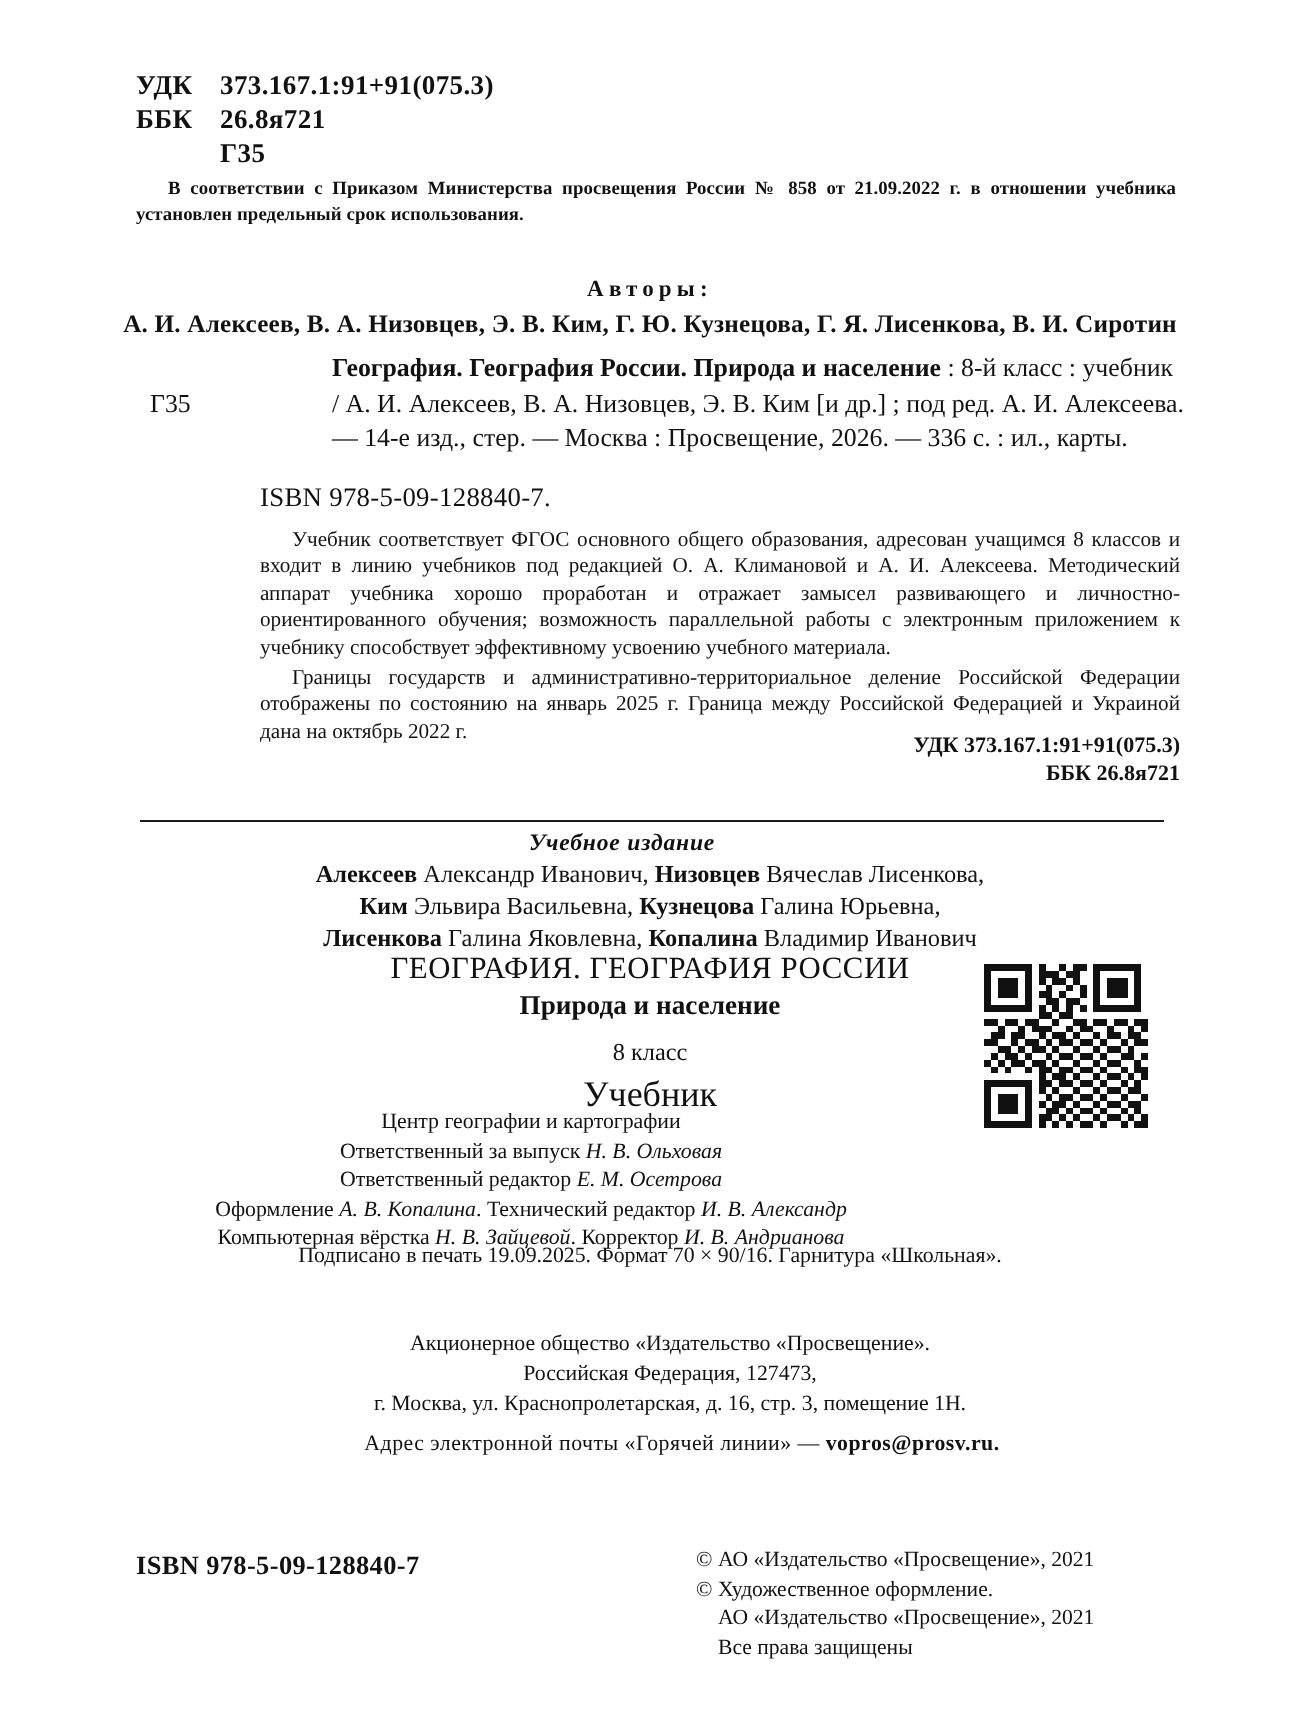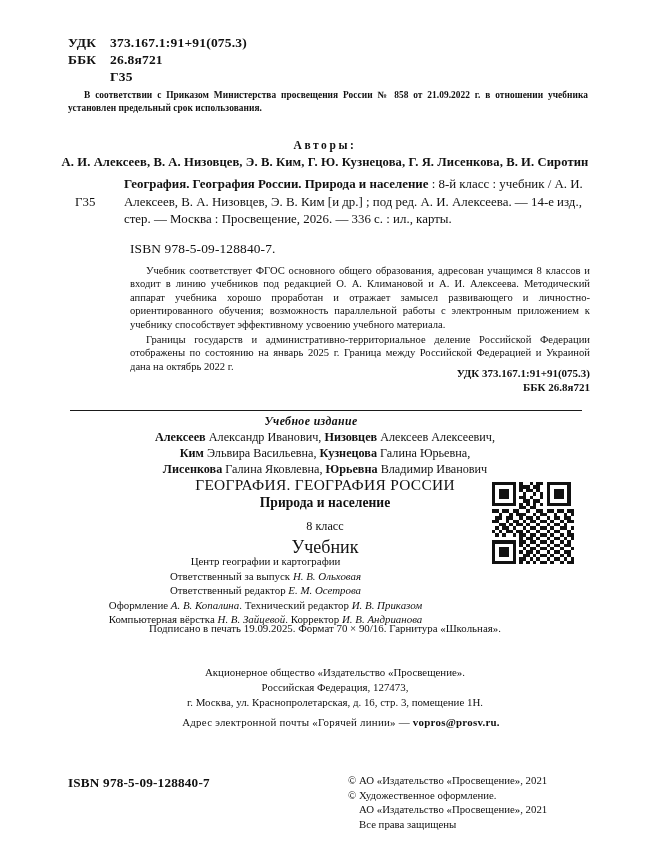--- a/index.html
+++ b/index.html
@@ -83,21 +83,21 @@
     line-height: 17.6px;
   }
   .biblio-code {
     position: absolute;
     left: 7px;
     top: 17.6px;
     font-size: 12.9px;
     font-weight: normal;
   }
   .biblio-body {
-    margin-left: 56px;
+    margin-left: 98px;
   }
   .biblio-body .t1 { font-weight: bold; }
 
   .isbn-line {
     position: absolute;
     left: 130px;
     top: 241px;
     font-size: 13.4px;
     letter-spacing: 0.15px;
   }
@@ -297,23 +297,23 @@
 
   <div class="udk-right">
     <div>УДК 373.167.1:91+91(075.3)</div>
     <div>ББК 26.8я721</div>
   </div>
 
   <div class="rule"></div>
 
   <div class="imprint-title">Учебное издание</div>
   <div class="imprint-authors">
-    <div><b>Алексеев</b><span> Александр Иванович, </span><b>Низовцев</b><span> Алексеев Алексеевич,</span></div>
+    <div><b>Алексеев</b><span> Александр Иванович, </span><b>Низовцев</b><span> Вячеслав Лисенкова,</span></div>
     <div><b>Ким</b><span> Эльвира Васильевна, </span><b>Кузнецова</b><span> Галина Юрьевна,</span></div>
-    <div><b>Лисенкова</b><span> Галина Яковлевна, </span><b>Юрьевна</b><span> Владимир Иванович</span></div>
+    <div><b>Лисенкова</b><span> Галина Яковлевна, </span><b>Копалина</b><span> Владимир Иванович</span></div>
   </div>
 
   <div class="book-title">ГЕОГРАФИЯ. ГЕОГРАФИЯ  РОССИИ</div>
   <div class="book-subtitle">Природа и население</div>
   <div class="book-grade">8 класс</div>
   <div class="book-kind">Учебник</div>
 
   <div class="qr">
     <svg id="qr-svg" width="82" height="82" viewBox="0 0 24 24" shape-rendering="crispEdges" aria-label="qr-code">
         <rect x="0" y="0" width="24" height="24" fill="#ffffff"></rect>
@@ -619,21 +619,21 @@
         <rect x="20" y="23" width="1" height="1" fill="#111111"></rect>
         <rect x="22" y="23" width="1" height="1" fill="#111111"></rect>
         <rect x="23" y="23" width="1" height="1" fill="#111111"></rect>
       </svg>
   </div>
 
   <div class="credits">
     <div>Центр географии и картографии</div>
     <div><span>Ответственный за выпуск </span><i>Н. В. Ольховая</i></div>
     <div><span>Ответственный редактор  </span><i>Е. М. Осетрова</i></div>
-    <div><span>Оформление  </span><i>А. В. Копалина</i><span>. Технический редактор  </span><i>И. В. Приказом</i></div>
+    <div><span>Оформление  </span><i>А. В. Копалина</i><span>. Технический редактор  </span><i>И. В. Александр</i></div>
     <div><span>Компьютерная вёрстка  </span><i>Н. В. Зайцевой</i><span>. Корректор  </span><i>И. В. Андрианова</i></div>
   </div>
 
   <div class="printdata">
     <div>Подписано в печать 19.09.2025. Формат 70 × 90/16. Гарнитура «Школьная».</div>
   </div>
 
   <div class="publisher">
     <div>Акционерное общество «Издательство «Просвещение».</div>
     <div>Российская Федерация, 127473,</div>

